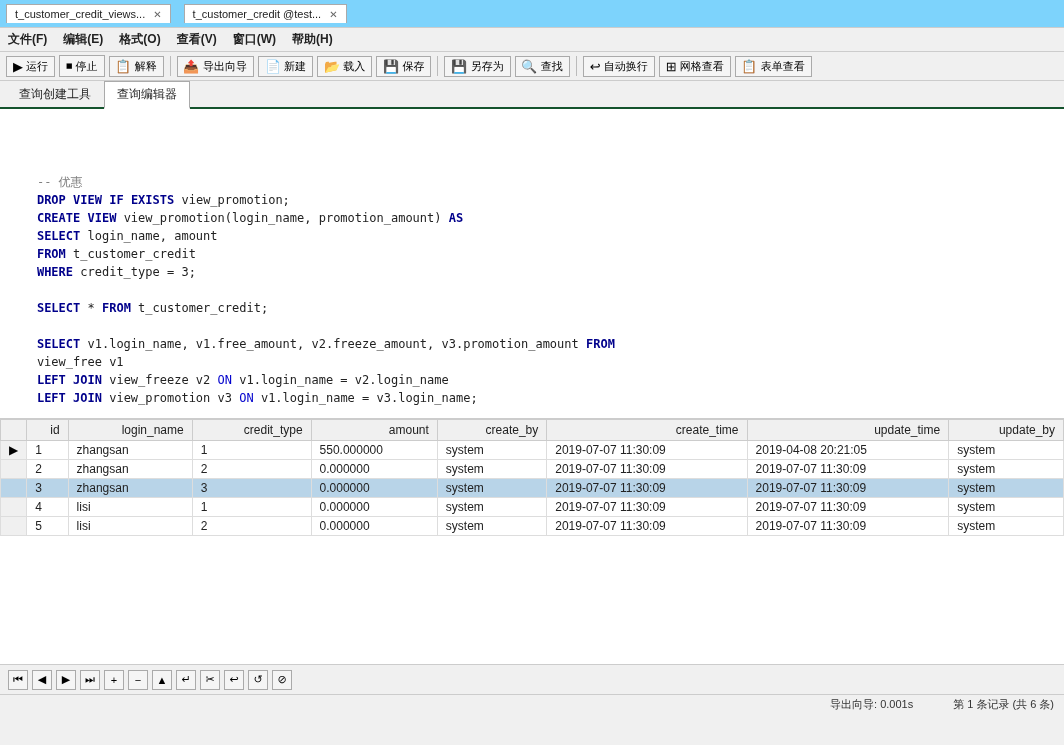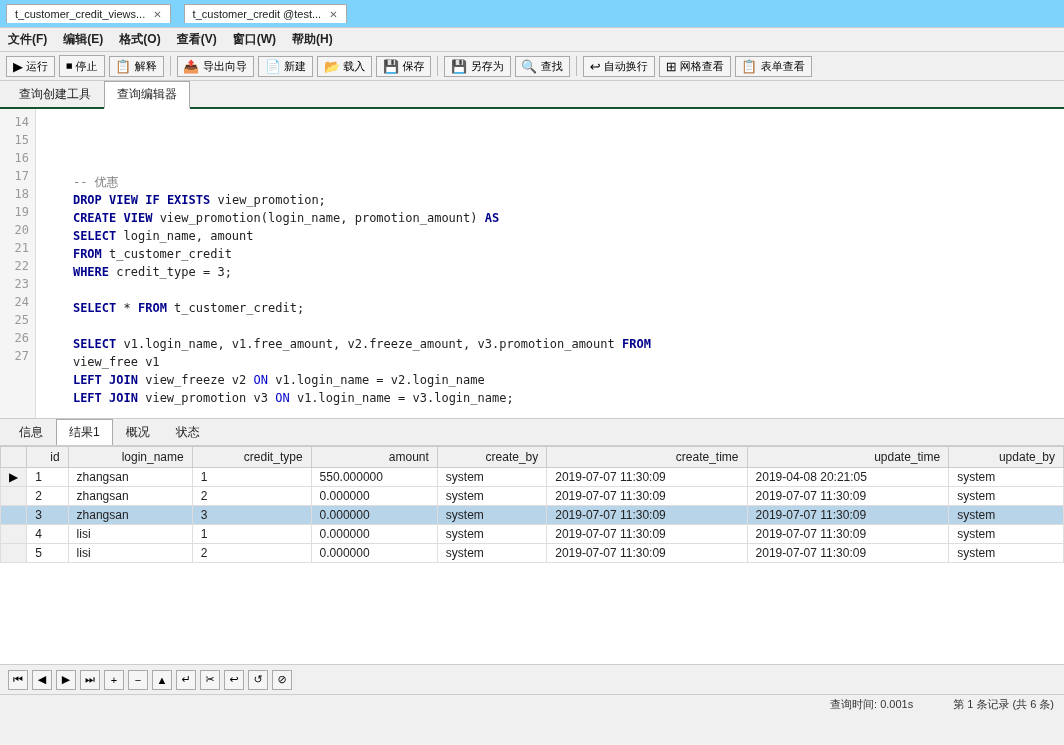--- a/index.html
+++ b/index.html
@@ -139,48 +139,26 @@
     </button>
   </div>
 
 <div class="sub-tabs">
 <div class="sub-tab">查询创建工具</div>
     <div class="sub-tab active">查询编辑器</div>
   </div>
 
 <div class="editor-area">
   <div class="editor-content">
-    <div class="line-numbers">
-    <div class="line-number">14</div>
-        <div class="line-number">15</div>
-        <div class="line-number">16</div>
-        <div class="line-number">17</div>
-        <div class="line-number">18</div>
-        <div class="line-number">19</div>
-        <div class="line-number">20</div>
-        <div class="line-number">21</div>
-        <div class="line-number">22</div>
-        <div class="line-number">23</div>
-        <div class="line-number">24</div>
-        <div class="line-number">25</div>
-        <div class="line-number">26</div>
-        <div class="line-number">27</div>
-      </div>
     <div class="code-lines"><span class="code-line"></span><span class="code-line">    <span class="cm">-- 优惠</span></span><span class="code-line">    <span class="kw">DROP</span> <span class="kw">VIEW</span> <span class="kw">IF</span> <span class="kw">EXISTS</span> view_promotion;</span><span class="code-line">    <span class="kw">CREATE</span> <span class="kw">VIEW</span> view_promotion(login_name, promotion_amount) <span class="kw">AS</span></span><span class="code-line">    <span class="kw">SELECT</span> login_name, amount</span><span class="code-line">    <span class="kw">FROM</span> t_customer_credit</span><span class="code-line">    <span class="kw">WHERE</span> credit_type = 3;</span><span class="code-line"></span><span class="code-line">    <span class="kw">SELECT</span> * <span class="kw">FROM</span> t_customer_credit;</span><span class="code-line"></span><span class="code-line">    <span class="kw">SELECT</span> v1.login_name, v1.free_amount, v2.freeze_amount, v3.promotion_amount <span class="kw">FROM</span></span><span class="code-line">    view_free v1</span><span class="code-line">    <span class="kw">LEFT</span> <span class="kw">JOIN</span> view_freeze v2 <span class="kw2">ON</span> v1.login_name = v2.login_name</span><span class="code-line">    <span class="kw">LEFT</span> <span class="kw">JOIN</span> view_promotion v3 <span class="kw2">ON</span> v1.login_name = v3.login_name;</span></div>
   </div>
 </div>
 
 <div class="bottom-panel">
 
-  <div class="bottom-tabs">
-  <div class="bottom-tab">信息</div>
-      <div class="bottom-tab active">结果1</div>
-      <div class="bottom-tab">概况</div>
-      <div class="bottom-tab">状态</div>
-    </div>
 
   <div class="results-area">
     <table class="results-table">
       <thead>
         <tr>
             <th class="row-indicator"></th>
             <th>id</th>
             <th>login_name</th>
             <th>credit_type</th>
             <th>amount</th>
@@ -260,15 +238,15 @@
       <button class="nav-btn">▲</button>
       <button class="nav-btn">↵</button>
       <button class="nav-btn">✂</button>
       <button class="nav-btn">↩</button>
       <button class="nav-btn">↺</button>
       <button class="nav-btn">⊘</button>
     </div>
 </div>
 
 <div class="status-bar">
-  <span>查询时间: 0.001s</span>
+  <span>导出向导: 0.001s</span>
   <span>第 1 条记录 (共 6 条)</span>
 </div>
 
 </body></html>

